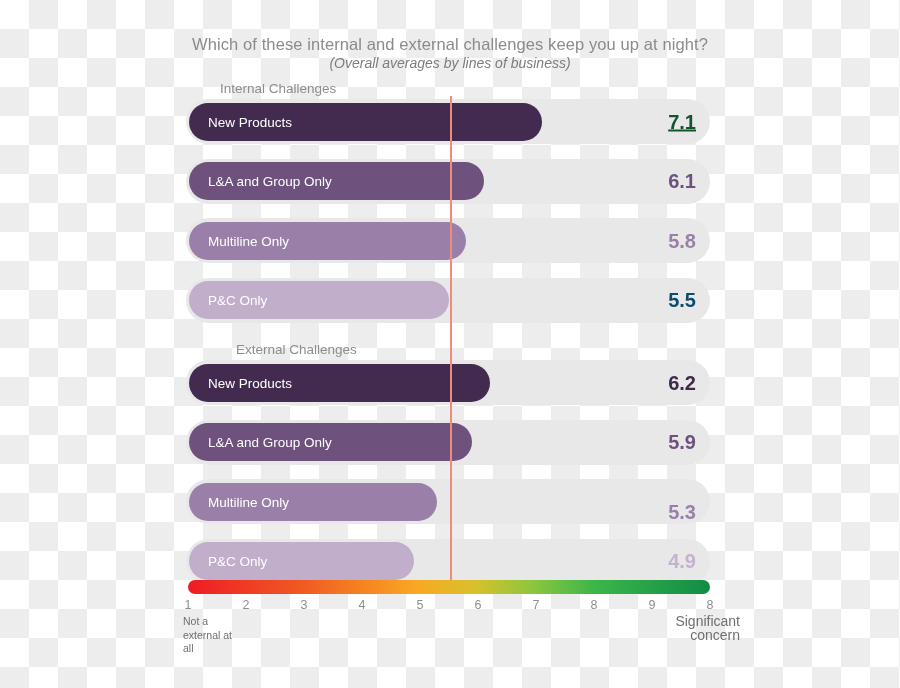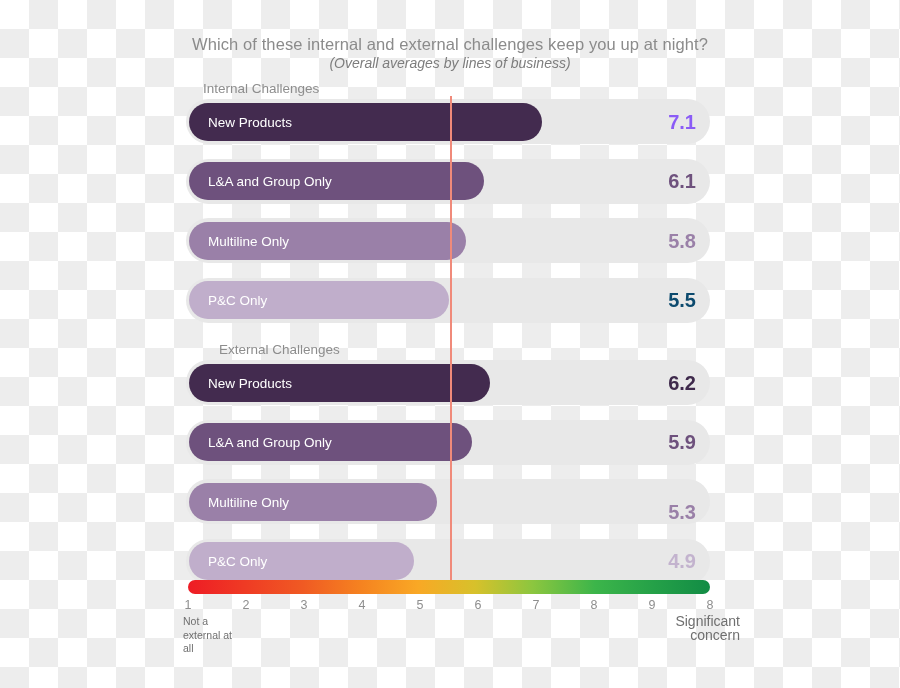--- a/index.html
+++ b/index.html
@@ -21,21 +21,21 @@
     position:absolute;left:0;top:35px;width:900px;text-align:center;
     font-size:16.5px;color:#8b8b8b;letter-spacing:.1px;
   }
   .subtitle{
     position:absolute;left:0;top:55px;width:900px;text-align:center;
     font-size:14px;color:#7d7d7d;font-style:italic;
   }
 
   
   .section-label{
-    position:absolute;left:203px;font-size:13.5px;color:#8d8d8d;
+    position:absolute;left:220px;font-size:13.5px;color:#8d8d8d;
   }
   #sec-internal{top:81px;}
   #sec-external{top:342px;margin-left:16px;}
 
   
   .row{position:absolute;left:186px;width:524px;height:45px;}
   .track{
     position:absolute;left:0;top:0;width:524px;height:45px;
     background:#e8e8e8;border-radius:23px;
   }
@@ -95,21 +95,21 @@
   <div class="subtitle">(Overall averages by lines of business)</div>
 
   <div class="section-label" id="sec-internal">Internal Challenges</div>
   <div class="section-label" id="sec-external">External Challenges</div>
 
   <div id="rows">
       <div class="row" style="top: 99px;">
         <div class="track"></div>
         <div class="bar" style="width: 352.8px; background: radial-gradient(rgba(255, 255, 255, 0.16) 0.6px, transparent 0.7px) rgb(67, 43, 79);"></div>
         <div class="bar-label">New Products</div>
-        <div class="value" style="color: #8b5cf6;">7.1</div>
+        <div class="value" style="color: #14532d; text-decoration: underline;">7.1</div>
       </div>
       <div class="row" style="top: 158.5px;">
         <div class="track"></div>
         <div class="bar" style="width: 294.8px; background: radial-gradient(rgba(255, 255, 255, 0.16) 0.6px, transparent 0.7px) rgb(110, 81, 125);"></div>
         <div class="bar-label">L&amp;A and Group Only</div>
         <div class="value" style="color: rgb(110, 81, 125);">6.1</div>
       </div>
       <div class="row" style="top: 218px;">
         <div class="track"></div>
         <div class="bar" style="width: 277.4px; background: radial-gradient(rgba(255, 255, 255, 0.16) 0.6px, transparent 0.7px) rgb(154, 128, 168);"></div>

